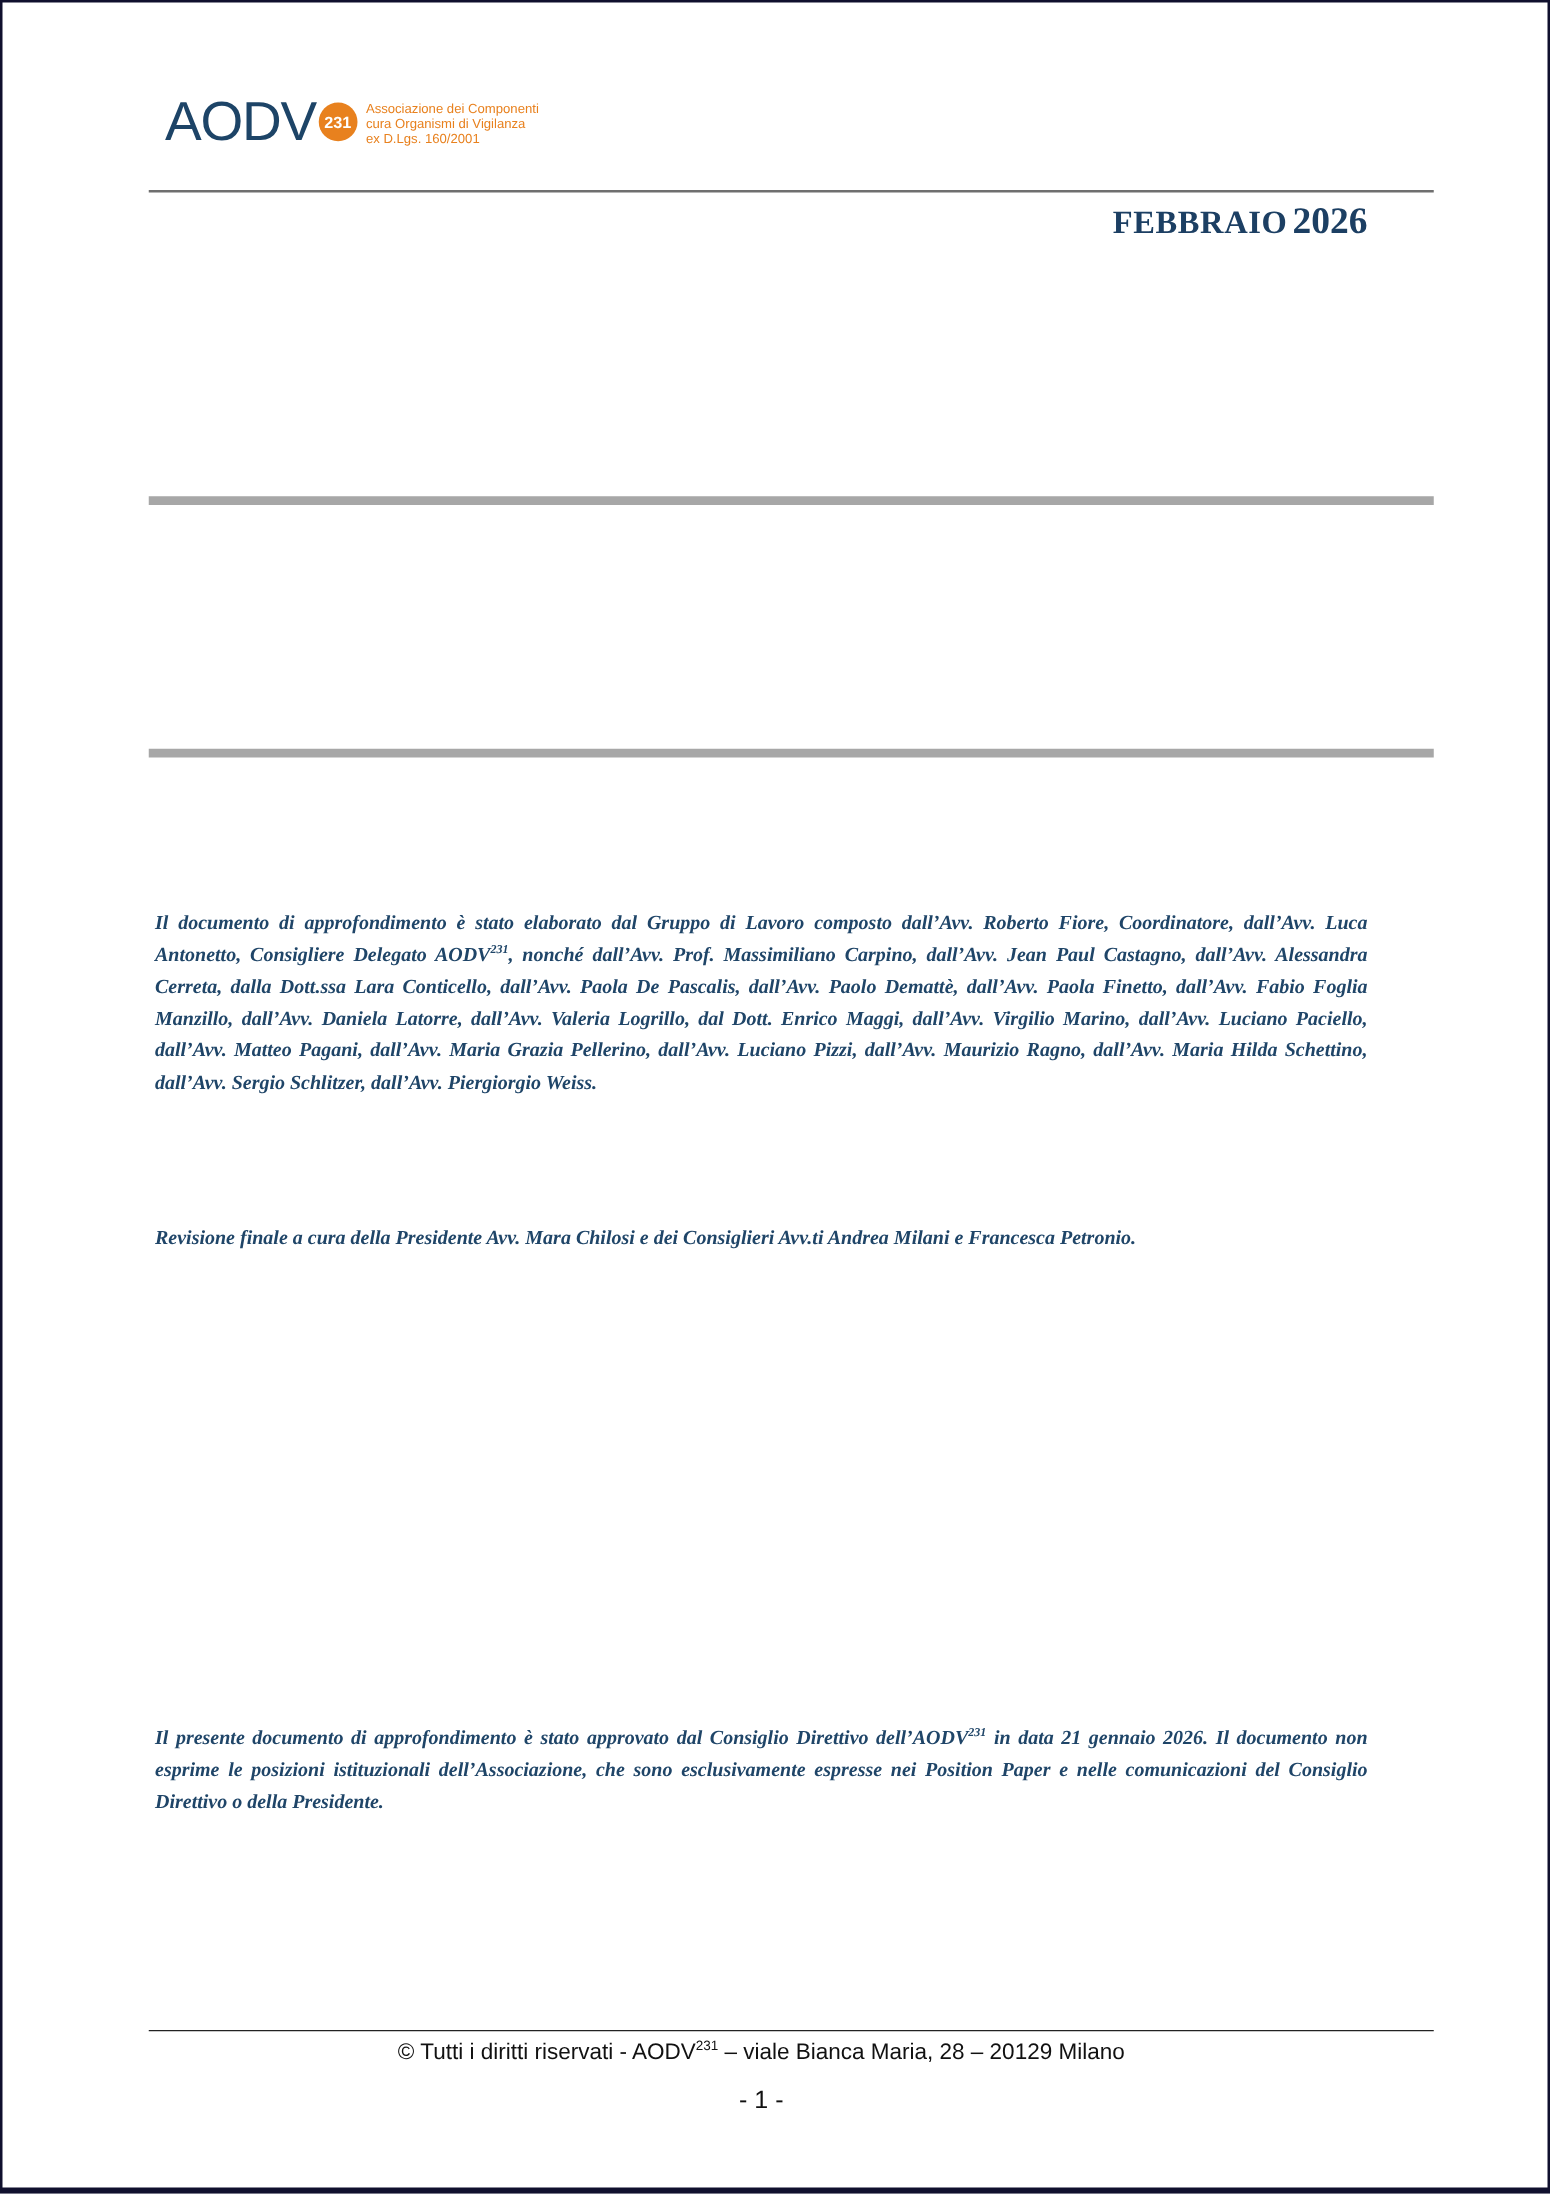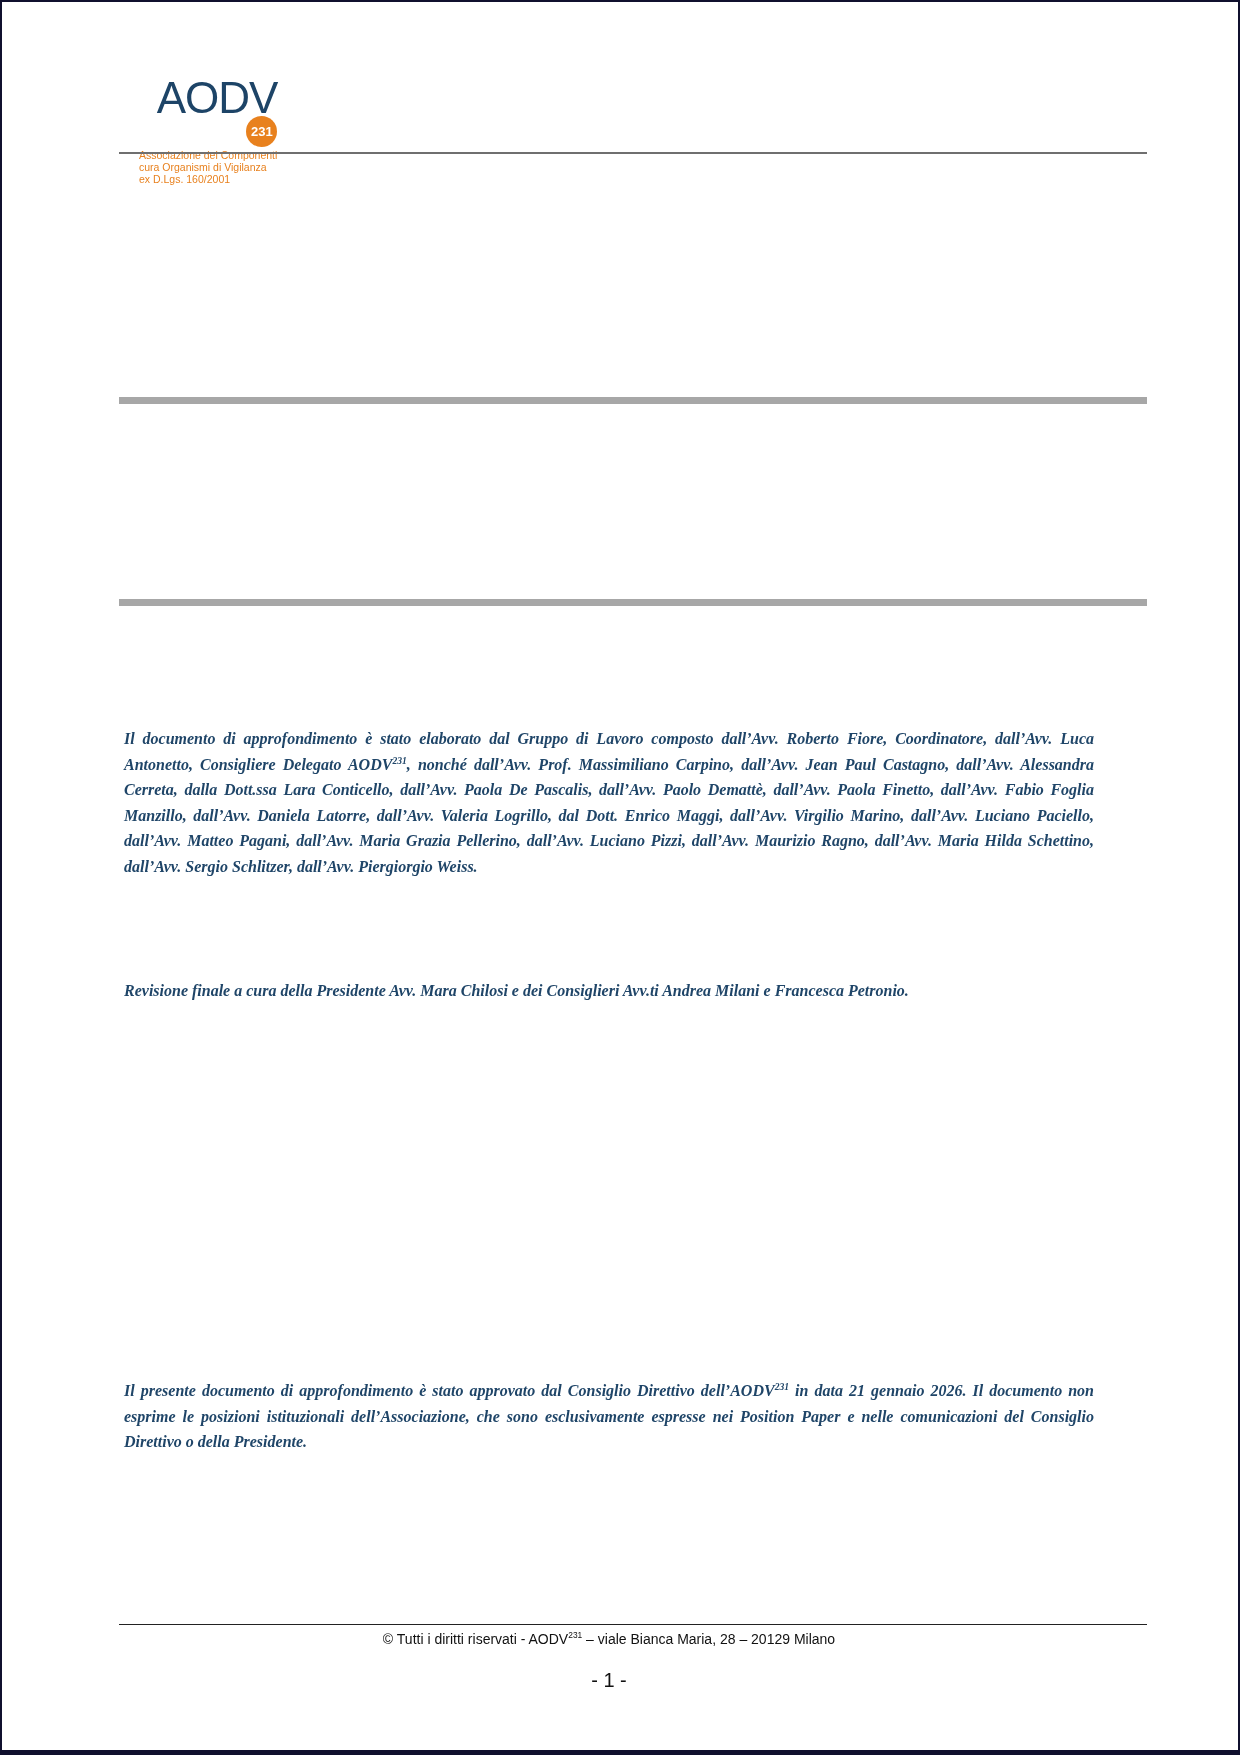--- a/index.html
+++ b/index.html
@@ -8,21 +8,21 @@
     width: 1236px;
     height: 1748px;
     background: #ffffff;
     border: 2px solid #10102e;
     border-bottom: 5px solid #10102e;
     overflow: hidden;
     font-family: "Liberation Serif", serif;
   }
 
   
-  .logo { position: absolute; top: 76px; left: 130px; display: flex; align-items: flex-end; flex-direction: column; }
+  .logo { position: absolute; top: 76px; left: 130px; display: flex; align-items: center; }
   .logo-word {
     font-family: "Liberation Sans", sans-serif;
     font-size: 44px; line-height: 40px; letter-spacing: -1px;
     color: #1d4467;
   }
   .logo-badge {
     width: 31px; height: 31px; border-radius: 50%;
     background: #e8811e; color: #ffffff;
     font-family: "Liberation Sans", sans-serif;
     font-size: 13px; font-weight: bold;
@@ -69,21 +69,21 @@
   .p2 { top: 976px; }
   .p3 { top: 1376px; font-style: italic; }
   .body-par sup, .copyright sup { font-size: 60%; line-height: 0; vertical-align: super; }
 
   
   .footer-rule { position: absolute; top: 1622px; left: 117px; width: 1028px; height: 1px; background: #222222; }
   .copyright {
     position: absolute; top: 1629px; left: 122px; width: 970px;
     text-align: center;
     font-family: "Liberation Sans", sans-serif;
-    font-size: 14px; color: #111111;
+    font-size: 18px; color: #111111;
   }
   .page-number {
     position: absolute; top: 1667px; left: 122px; width: 970px;
     text-align: center;
     font-family: "Liberation Sans", sans-serif;
     font-size: 20px; color: #111111;
   }
 </style>
 </head>
 <body>
@@ -94,20 +94,24 @@
     <span class="logo-word">AODV</span>
     <span class="logo-badge">231</span>
     <span class="logo-tagline">
       <div>Associazione dei Componenti</div>
       <div>cura Organismi di Vigilanza</div>
       <div>ex D.Lgs. 160/2001</div>
     </span>
   </div>
 
   <div class="header-rule"></div>
+  <div class="doc-date">
+    <span class="month">FEBBRAIO</span>
+    <span class="year">2026</span>
+  </div>
 
   <div class="bar bar-top"></div>
   <div class="bar bar-bottom"></div>
 
   <p class="body-par p1"><span>Il documento di approfondimento è stato elaborato dal Gruppo di Lavoro composto dall’Avv. Roberto Fiore, Coordinatore, dall’Avv. Luca Antonetto, Consigliere Delegato AODV</span><sup>231</sup><span>, nonché dall’Avv. Prof. Massimiliano Carpino, dall’Avv. Jean Paul Castagno, dall’Avv. Alessandra Cerreta, dalla Dott.ssa Lara Conticello, dall’Avv. Paola De Pascalis, dall’Avv. Paolo Demattè, dall’Avv. Paola Finetto, dall’Avv. Fabio Foglia Manzillo, dall’Avv. Daniela Latorre, dall’Avv. Valeria Logrillo, dal Dott. Enrico Maggi, dall’Avv. Virgilio Marino, dall’Avv. Luciano Paciello, dall’Avv. Matteo Pagani, dall’Avv. Maria Grazia Pellerino, dall’Avv. Luciano Pizzi, dall’Avv. Maurizio Ragno, dall’Avv. Maria Hilda Schettino, dall’Avv. Sergio Schlitzer, dall’Avv. Piergiorgio Weiss.</span></p>
 
   <p class="body-par p2">Revisione finale a cura della Presidente Avv. Mara Chilosi e dei Consiglieri Avv.ti Andrea Milani e Francesca Petronio.</p>
 
   <p class="body-par p3"><span>Il presente documento di approfondimento è stato approvato dal Consiglio Direttivo dell’AODV</span><sup>231</sup><span> in data 21 gennaio 2026. Il documento non esprime le posizioni istituzionali dell’Associazione, che sono esclusivamente espresse nei Position Paper e nelle comunicazioni del Consiglio Direttivo o della Presidente.</span></p>
 

